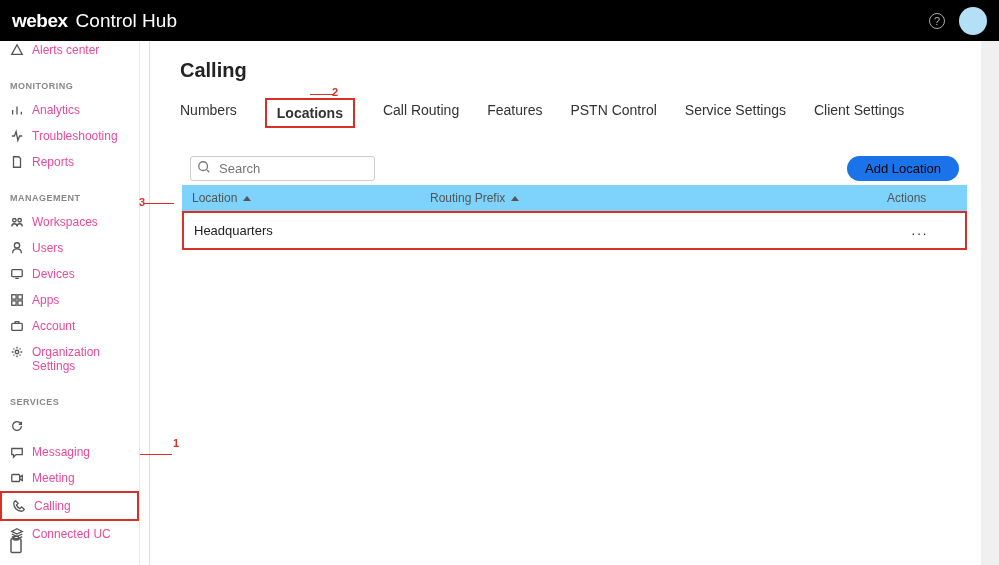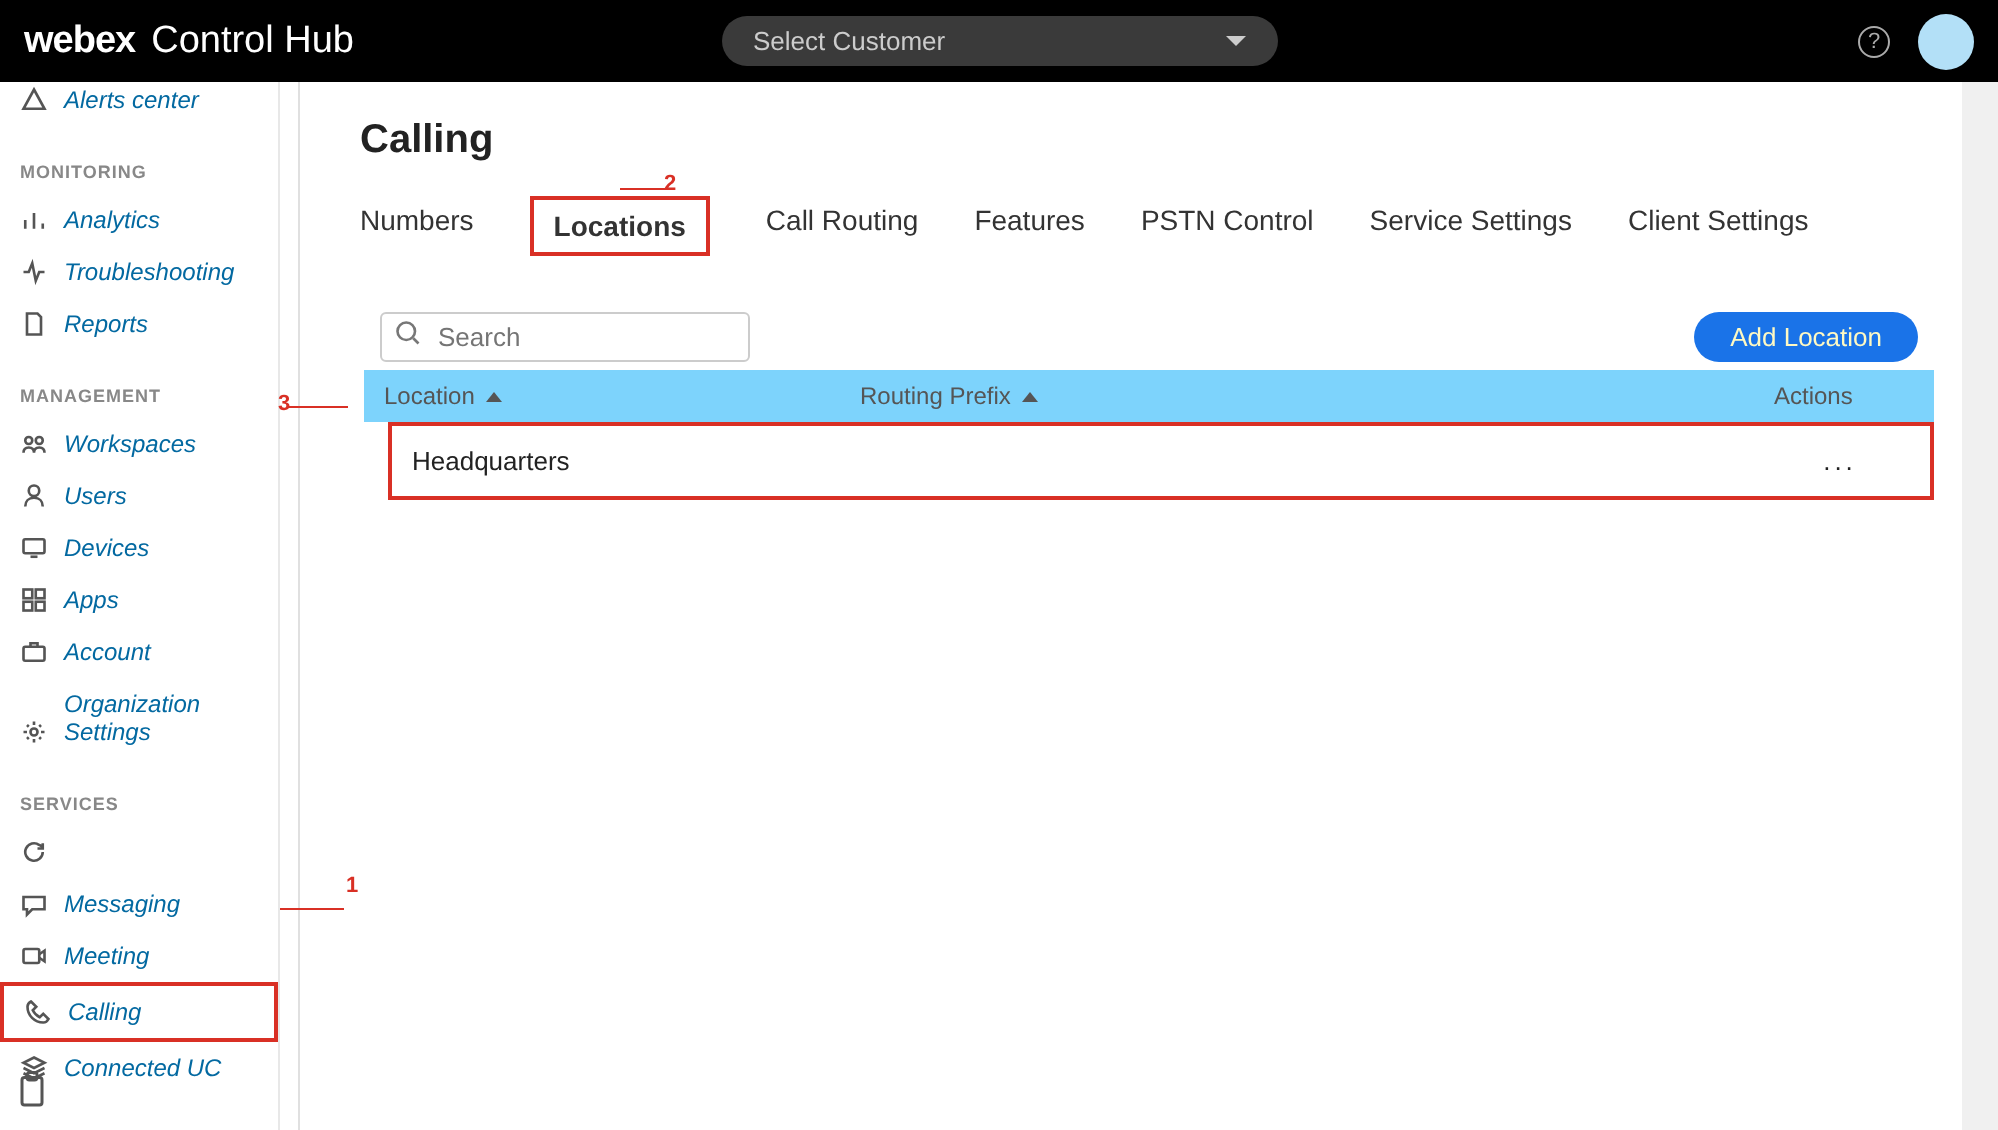--- a/index.html
+++ b/index.html
@@ -98,27 +98,26 @@
     }
     .sidebar-section-title {
       font-size: 9px;
       color: #888;
       font-weight: 600;
       letter-spacing: 0.5px;
       padding: 18px 10px 6px 10px;
     }
     .sidebar-item {
       display: flex;
-      align-items: flex-end;
+      align-items: flex-start;
       gap: 8px;
       padding: 6px 10px;
       font-size: 12px;
-      color: #0369a1;
+      color: #ec4899;
       cursor: pointer;
-      font-style: italic;
     }
     .sidebar-item.active {
       border: 2px solid #d93025;
       border-left: 2px solid #d93025;
       background: #fff;
     }
     .sidebar-icon {
       width: 14px;
       height: 14px;
       display: flex;
@@ -189,21 +188,21 @@
       font-size: 13px;
     }
     .search-icon-wrap {
       position: absolute;
       left: 7px;
       top: 50%;
       transform: translateY(-50%);
     }
     .add-btn {
       background: #1a73e8;
-      color: #fef9c3;
+      color: #000000;
       border: none;
       border-radius: 14px;
       padding: 5px 18px;
       font-size: 13px;
       cursor: pointer;
     }
     .table-area {
       padding: 0 12px;
     }
     .table-header {
@@ -225,21 +224,20 @@
     }
     .table-row {
       display: flex;
       padding: 10px 10px;
       font-size: 13px;
       color: #222;
       align-items: center;
     }
     .table-row.hl {
       border: 2px solid #d93025;
-      margin-left: 12px;
     }
     .td-location { flex: 0 0 238px; }
     .td-prefix { flex: 1; }
     .td-actions { flex: 0 0 70px; text-align:center; letter-spacing:2px; cursor:pointer; }
     .right-scroll {
       position: absolute;
       top: 0;
       right: 0;
       width: 18px;
       height: 100%;
@@ -263,24 +261,20 @@
       background: #d93025;
     }
   </style>
 </head>
 <body>
 
 <div class="header">
   <div class="logo-text">
     <span class="logo-webex">webex</span>
     <span>Control Hub</span>
-  </div>
-  <div class="customer-select">
-    <span>Select Customer</span>
-    <span class="chevron-down"></span>
   </div>
   <div class="header-right">
     <span class="help-icon">?</span>
     <span class="avatar"></span>
   </div>
 </div>
 
 <div class="main-layout">
   <div class="sidebar">
     <div class="sidebar-inner">

